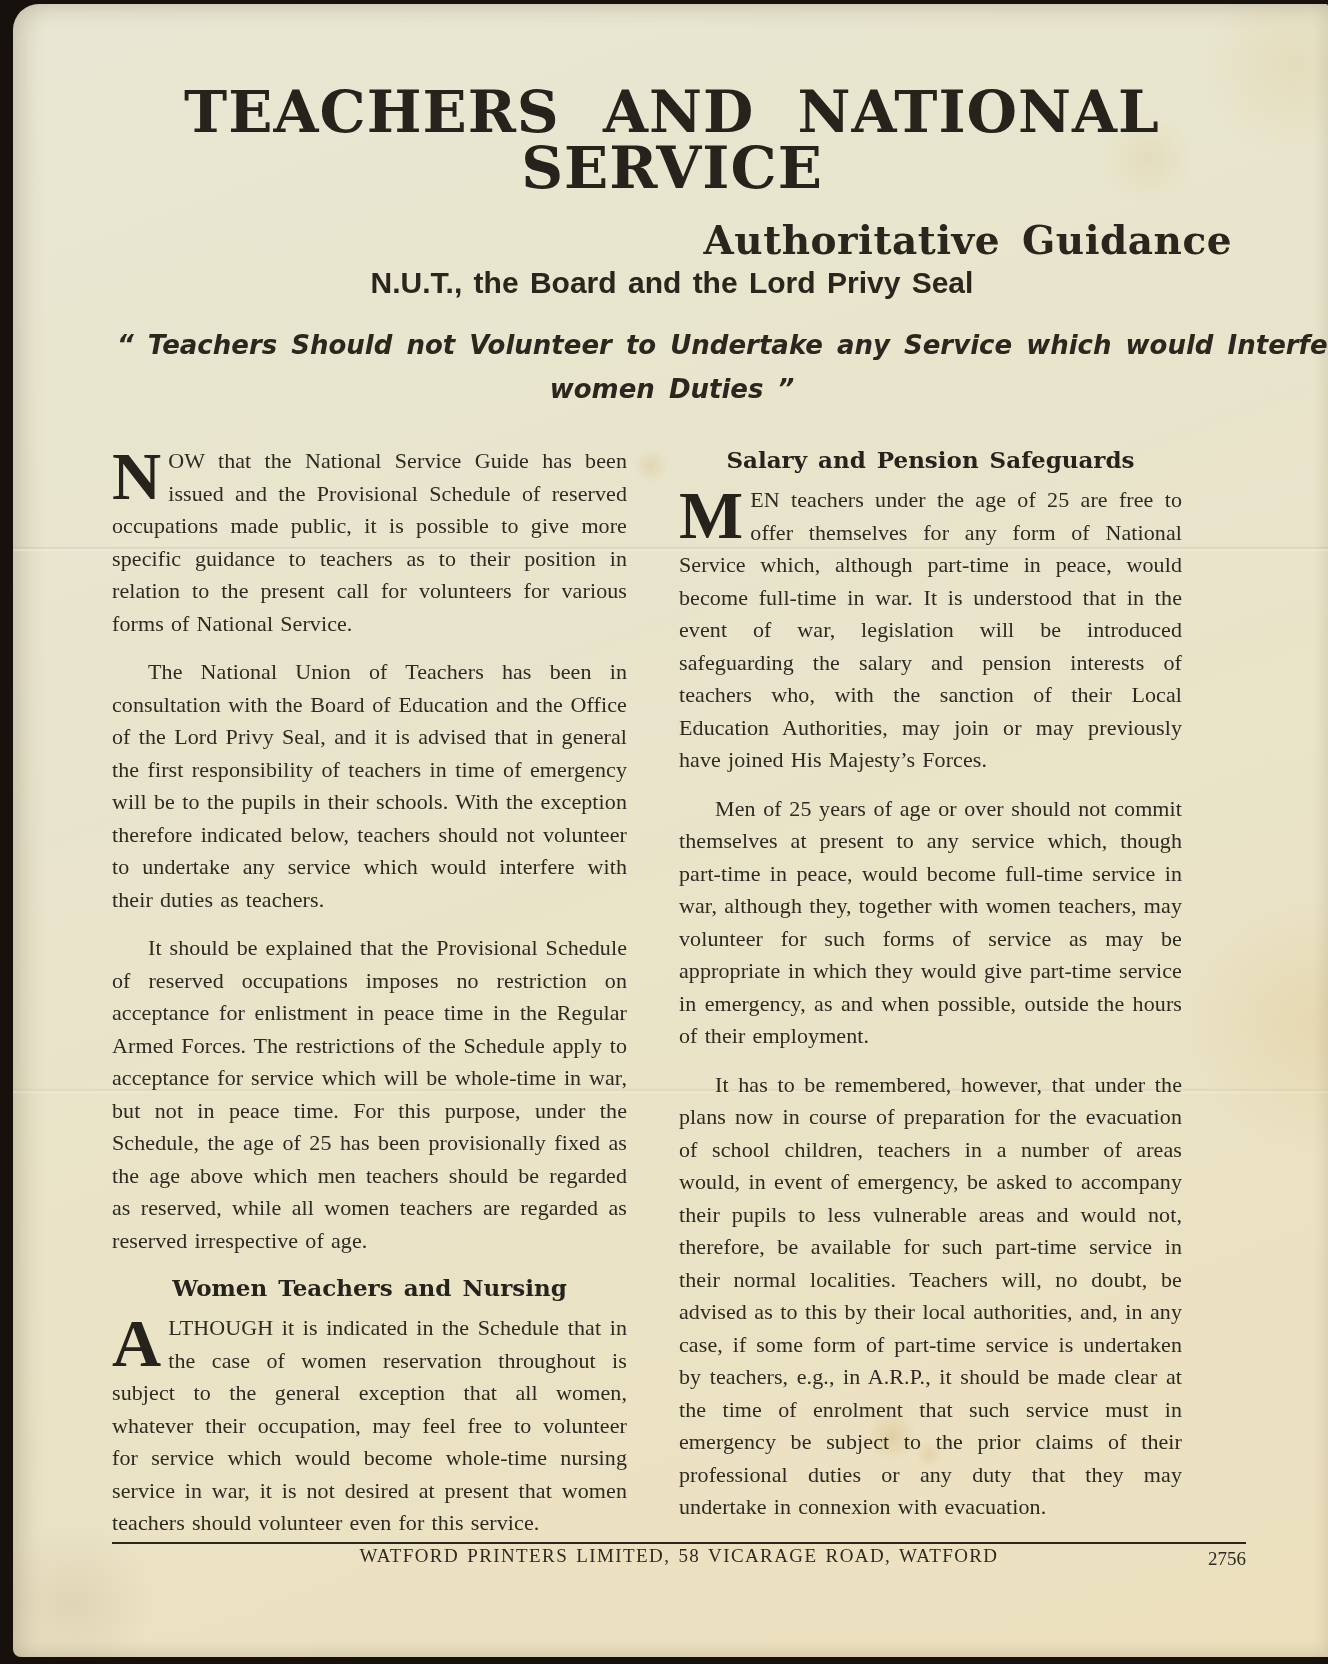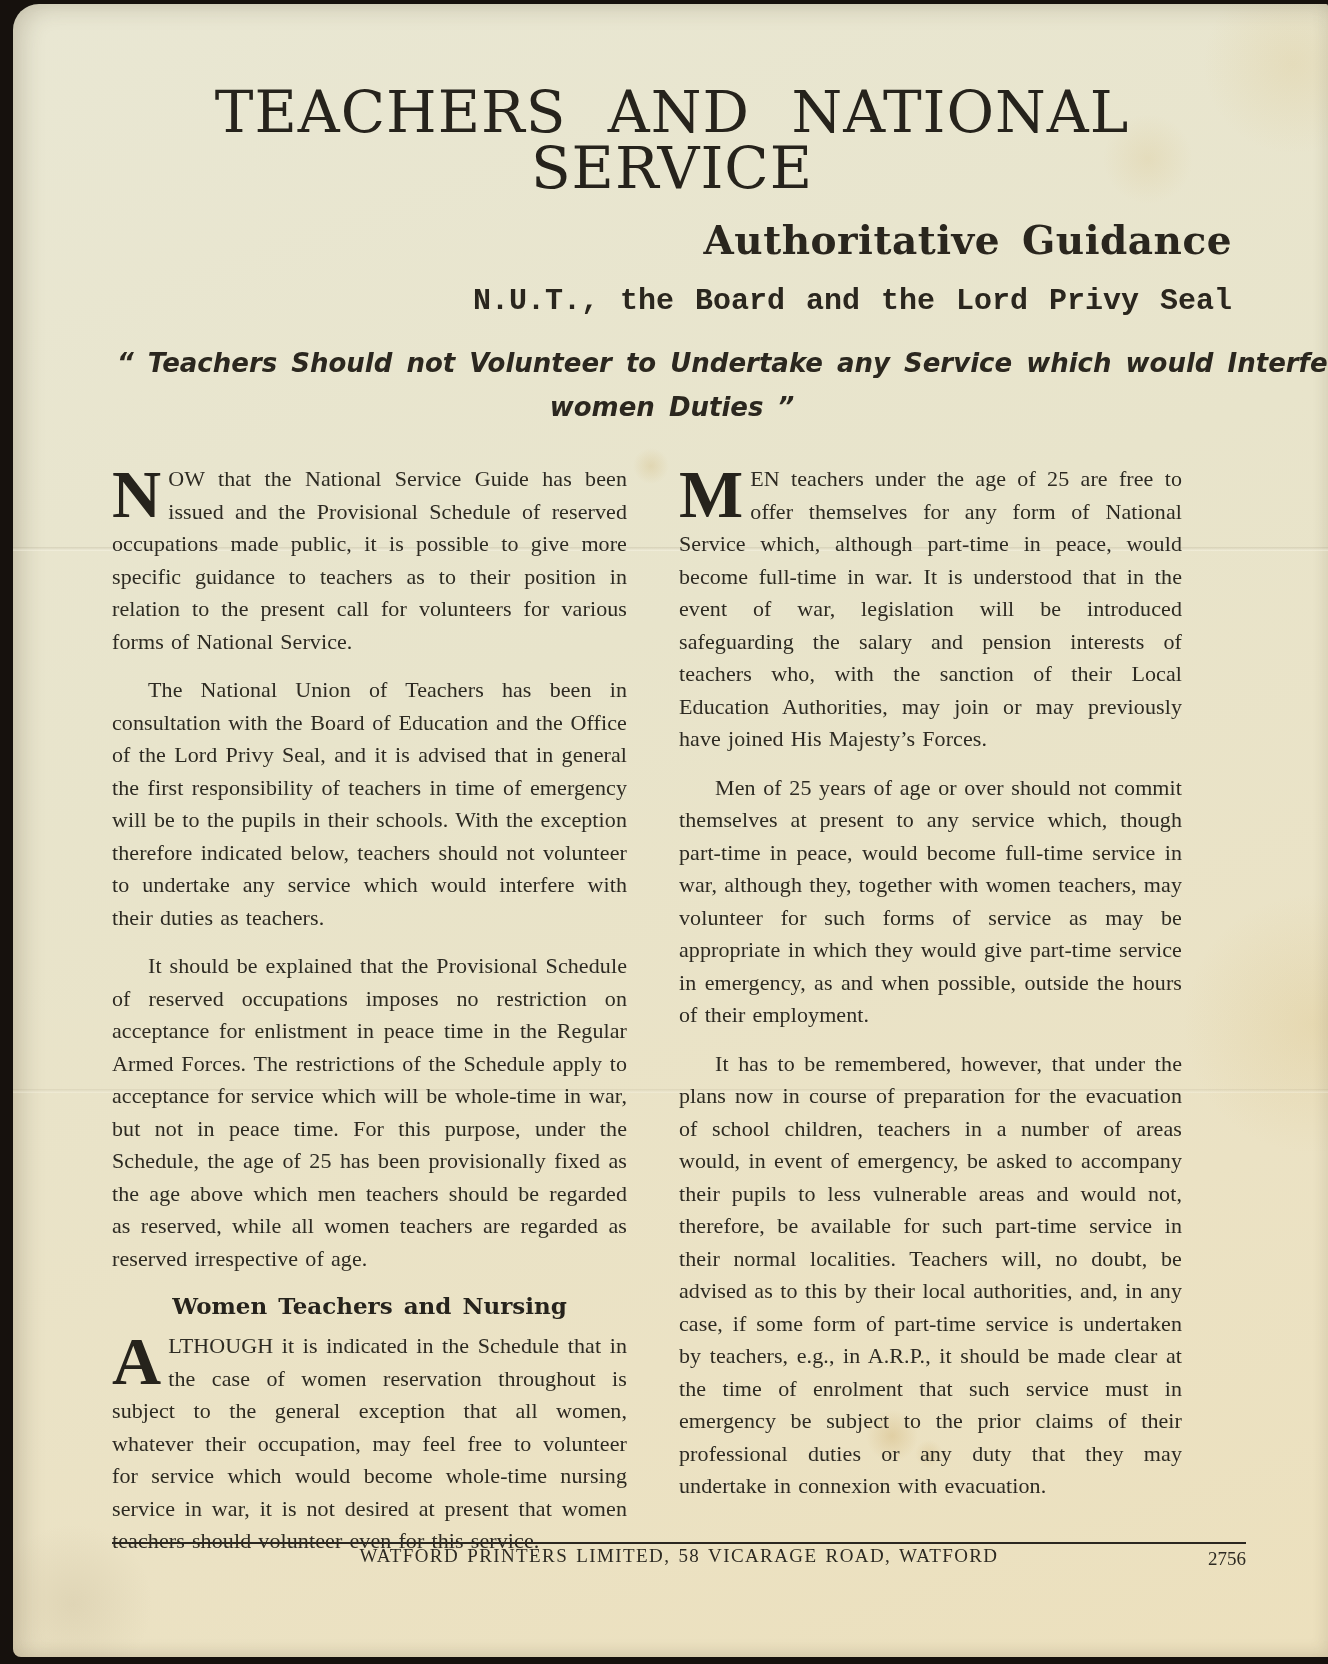--- a/index.html
+++ b/index.html
@@ -27,33 +27,33 @@
   }
   .crease { position:absolute; left:0; width:100%; pointer-events:none; }
   .crease-1 { top:543px; height:4px;
     background:linear-gradient(to bottom, rgba(105,92,60,0.14), rgba(255,253,240,0.45)); }
   .crease-2 { top:1085px; height:4px;
     background:linear-gradient(to bottom, rgba(105,92,60,0.10), rgba(255,253,240,0.35)); }
   .content { position:relative; padding:80px 96px 0 99px; color:#2d2a22; }
 
   .doc-title {
     margin:0; text-align:center;
-    font-family:"DejaVu Serif", serif; font-weight:400;
+    font-family:"DejaVu Serif", serif; font-weight:700;
     font-size:58px; line-height:56px; letter-spacing:1px; word-spacing:22px;
     color:#26231c;
   }
   .doc-subtitle {
     margin:21px 0 0; text-align:right;
     font-family:"DejaVu Serif", serif; font-weight:700;
     font-size:39px; line-height:46px; letter-spacing:0.5px; word-spacing:8px;
     color:#2a261e;
   }
   .doc-byline {
-    margin:18px 0 0; text-align:right;
-    font-family:Liberation Mono, monospace; font-weight:700;
+    margin:0 0 0; text-align:center;
+    font-family:Liberation Sans, sans-serif; font-weight:700;
     font-size:30px; line-height:40px; word-spacing:3px;
     color:#2a261e;
   }
   .quote {
     margin:20px auto 0; width:1110px;
     font-family:"DejaVu Sans", sans-serif; font-style:italic; font-weight:600;
     font-size:26px; line-height:44px; word-spacing:5px;
     color:#2b271f;
   }
   .qline { display:block; text-align:center; white-space:nowrap; }
@@ -122,20 +122,21 @@
         <p class="par indent">The National Union of Teachers has been in consultation with the Board of Education and the Office of the Lord Privy Seal, and it is advised that in general the first responsibility of teachers in time of emergency will be to the pupils in their schools. With the exception therefore indicated below, teachers should not volunteer to undertake any service which would interfere with their duties as teachers.</p>
 
         <p class="par indent">It should be explained that the Provisional Schedule of reserved occupations imposes no restriction on acceptance for enlistment in peace time in the Regular Armed Forces. The restrictions of the Schedule apply to acceptance for service which will be whole-time in war, but not in peace time. For this purpose, under the Schedule, the age of 25 has been provisionally fixed as the age above which men teachers should be regarded as reserved, while all women teachers are regarded as reserved irrespective of age.</p>
 
         <h4 class="col-heading">Women Teachers and Nursing</h4>
 
         <p class="par"><span class="dropcap">A</span><span class="lead">LTHOUGH</span><span> it is indicated in the Schedule that in the case of women reservation throughout is subject to the general exception that all women, whatever their occupation, may feel free to volunteer for service which would become whole-time nursing service in war, it is not desired at present that women teachers should volunteer even for this service.</span></p>
       </div>
 
       <div class="col-right">
+        <h4 class="col-heading">Salary and Pension Safeguards</h4>
 
         <p class="par"><span class="dropcap">M</span><span class="lead">EN</span><span> teachers under the age of 25 are free to offer themselves for any form of National Service which, although part-time in peace, would become full-time in war.  It is understood that in the event of war, legislation will be introduced safeguarding the salary and pension interests of teachers who, with the sanction of their Local Education Authorities, may join or may previously have joined His Majesty’s Forces.</span></p>
 
         <p class="par indent">Men of 25 years of age or over should not commit themselves at present to any service which, though part-time in peace, would become full-time service in war, although they, together with women teachers, may volunteer for such forms of service as may be appropriate in which they would give part-time service in emergency, as and when possible, outside the hours of their employment.</p>
 
         <p class="par indent">It has to be remembered, however, that under the plans now in course of preparation for the evacuation of school children, teachers in a number of areas would, in event of emergency, be asked to accompany their pupils to less vulnerable areas and would not, therefore, be available for such part-time service in their normal localities. Teachers will, no doubt, be advised as to this by their local authorities, and, in any case, if some form of part-time service is undertaken by teachers, e.g., in A.R.P., it should be made clear at the time of enrolment that such service must in emergency be subject to the prior claims of their professional duties or any duty that they may undertake in connexion with evacuation.</p>
       </div>
 
     </div>
   </div>

